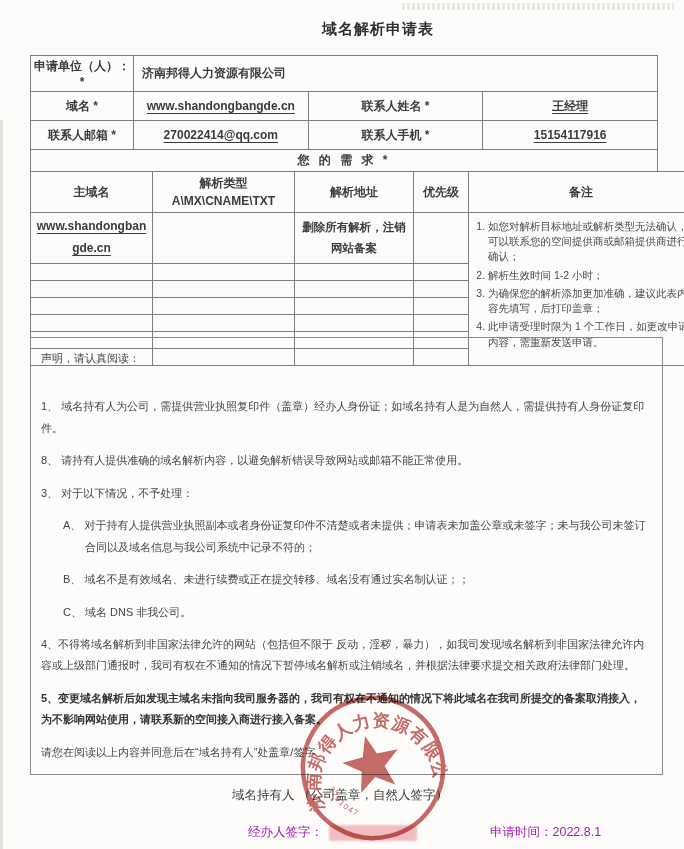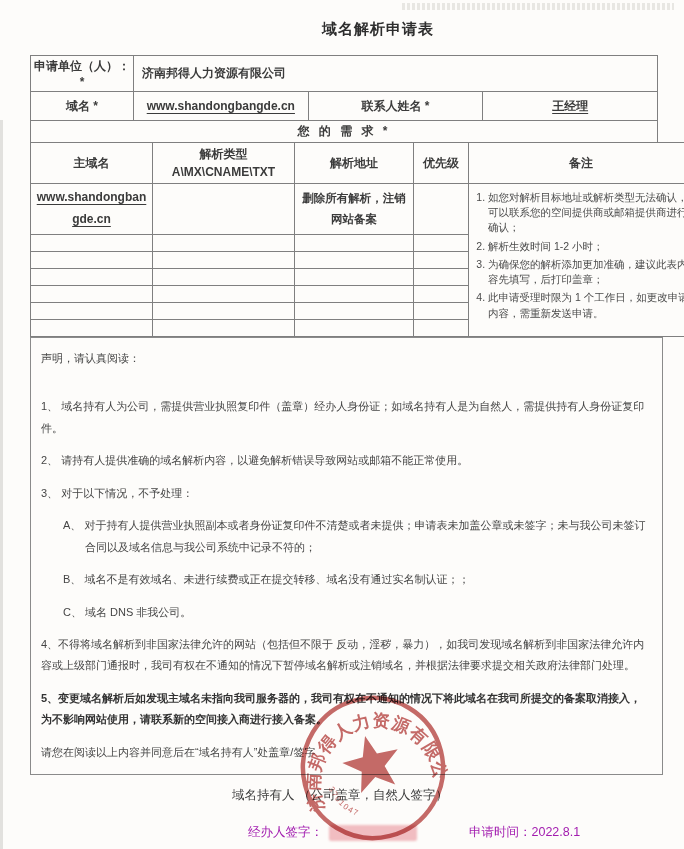--- a/index.html
+++ b/index.html
@@ -65,21 +65,21 @@
   .decl-box p{margin:0 0 11px 0;}
   .decl-box p.intro{margin-bottom:27px;}
   .decl-box p.sub{padding-left:44px;text-indent:-22px;}
   .decl-box p.bold{font-weight:bold;color:#333;}
   .sig-holder{position:absolute;top:787px;left:232px;font-size:12.5px;color:#3d3d3d;}
   .sig-row{position:absolute;top:824px;left:248px;display:flex;align-items:center;font-size:12.5px;color:#a21caf;}
   .redact{
     display:inline-block;width:88px;height:16px;margin-left:6px;
     background:#f0b7bb;border-radius:2px;filter:blur(.8px);opacity:.9;
   }
-  .apply-time{margin-left:52px;text-align:center;}
+  .apply-time{margin-left:73px;text-align:center;}
   .stamp{
     position:absolute;left:288px;top:683px;width:170px;height:170px;
     transform:rotate(-14deg);opacity:.82;pointer-events:none;
     mix-blend-mode:multiply;
   }
 </style>
 </head>
 <body>
 
 <div class="page">
@@ -95,20 +95,26 @@
       <tbody>
           <tr class="r1">
         <td class="c1">申请单位（人）：*</td>
         <td class="left" colspan="3">济南邦得人力资源有限公司</td>
       </tr>
       <tr class="r2">
         <td class="c1">域名 *</td>
         <td class="c2"><span class="u">www.shandongbangde.cn</span></td>
         <td class="c3">联系人姓名 *</td>
         <td class="c4"><span class="u">王经理</span></td>
+      </tr>
+      <tr class="r3">
+        <td class="c1">联系人邮箱 *</td>
+        <td class="c2"><span class="u">270022414@qq.com</span></td>
+        <td class="c3">联系人手机 *</td>
+        <td class="c4"><span class="u">15154117916</span></td>
       </tr>
       <tr>
         <td class="needs-hdr" colspan="4">您 的 需 求 *</td>
       </tr>
     </tbody>
       </table>
 
     <table class="needs-tbl">
       <tbody>
           <tr class="hdr">
@@ -171,21 +177,21 @@
             <td></td>
             <td></td>
           </tr>
     </tbody>
       </table>
   </div>
 
   <div class="decl-box">
     <p class="intro">声明，请认真阅读：</p>
     <p>1、 域名持有人为公司，需提供营业执照复印件（盖章）经办人身份证；如域名持有人是为自然人，需提供持有人身份证复印件。</p>
-    <p>2、 请持有人提供准确的域名解析内容，以避免解析错误导致网站或邮箱不能正常使用。</p>
+    <p>8、 请持有人提供准确的域名解析内容，以避免解析错误导致网站或邮箱不能正常使用。</p>
     <p>3、 对于以下情况，不予处理：</p>
     <p class="sub">A、 对于持有人提供营业执照副本或者身份证复印件不清楚或者未提供；申请表未加盖公章或未签字；未与我公司未签订合同以及域名信息与我公司系统中记录不符的；</p>
     <p class="sub">B、 域名不是有效域名、未进行续费或正在提交转移、域名没有通过实名制认证；；</p>
     <p class="sub">C、 域名 DNS 非我公司。</p>
     <p>4、不得将域名解析到非国家法律允许的网站（包括但不限于 反动，淫秽，暴力），如我司发现域名解析到非国家法律允许内容或上级部门通报时，我司有权在不通知的情况下暂停域名解析或注销域名，并根据法律要求提交相关政府法律部门处理。</p>
     <p class="bold">5、变更域名解析后如发现主域名未指向我司服务器的，我司有权在不通知的情况下将此域名在我司所提交的备案取消接入，为不影响网站使用，请联系新的空间接入商进行接入备案。</p>
     <p>请您在阅读以上内容并同意后在“域名持有人”处盖章/签字</p>
   </div>
 
   <div class="sig-holder">域名持有人 （公司盖章，自然人签字）</div>

